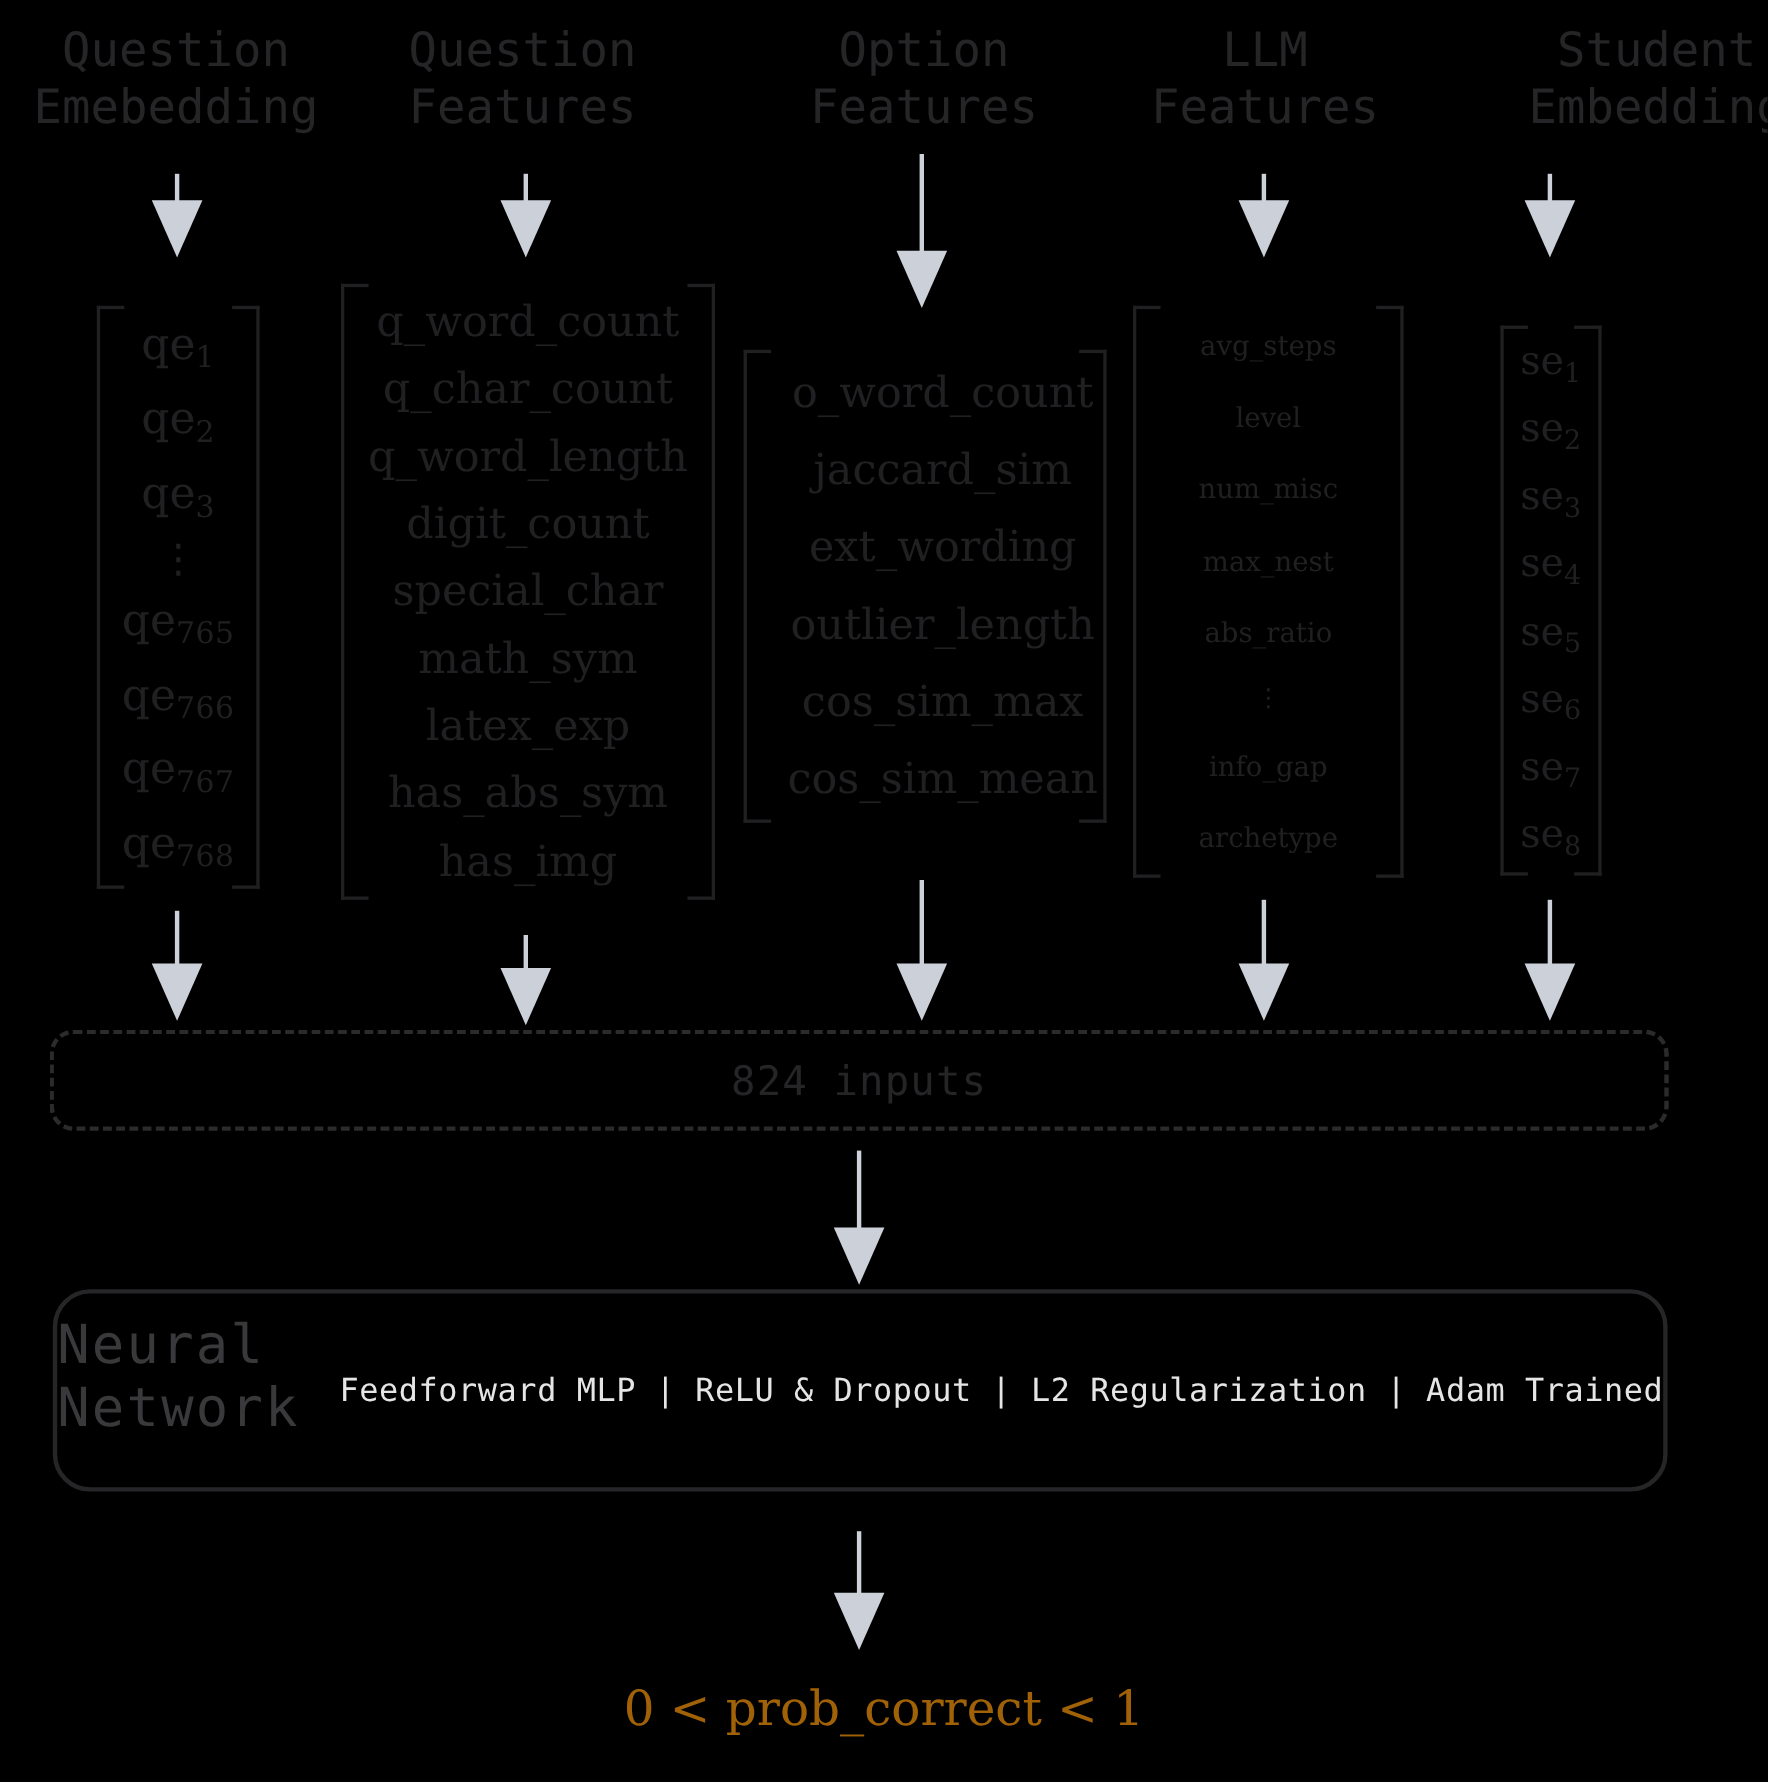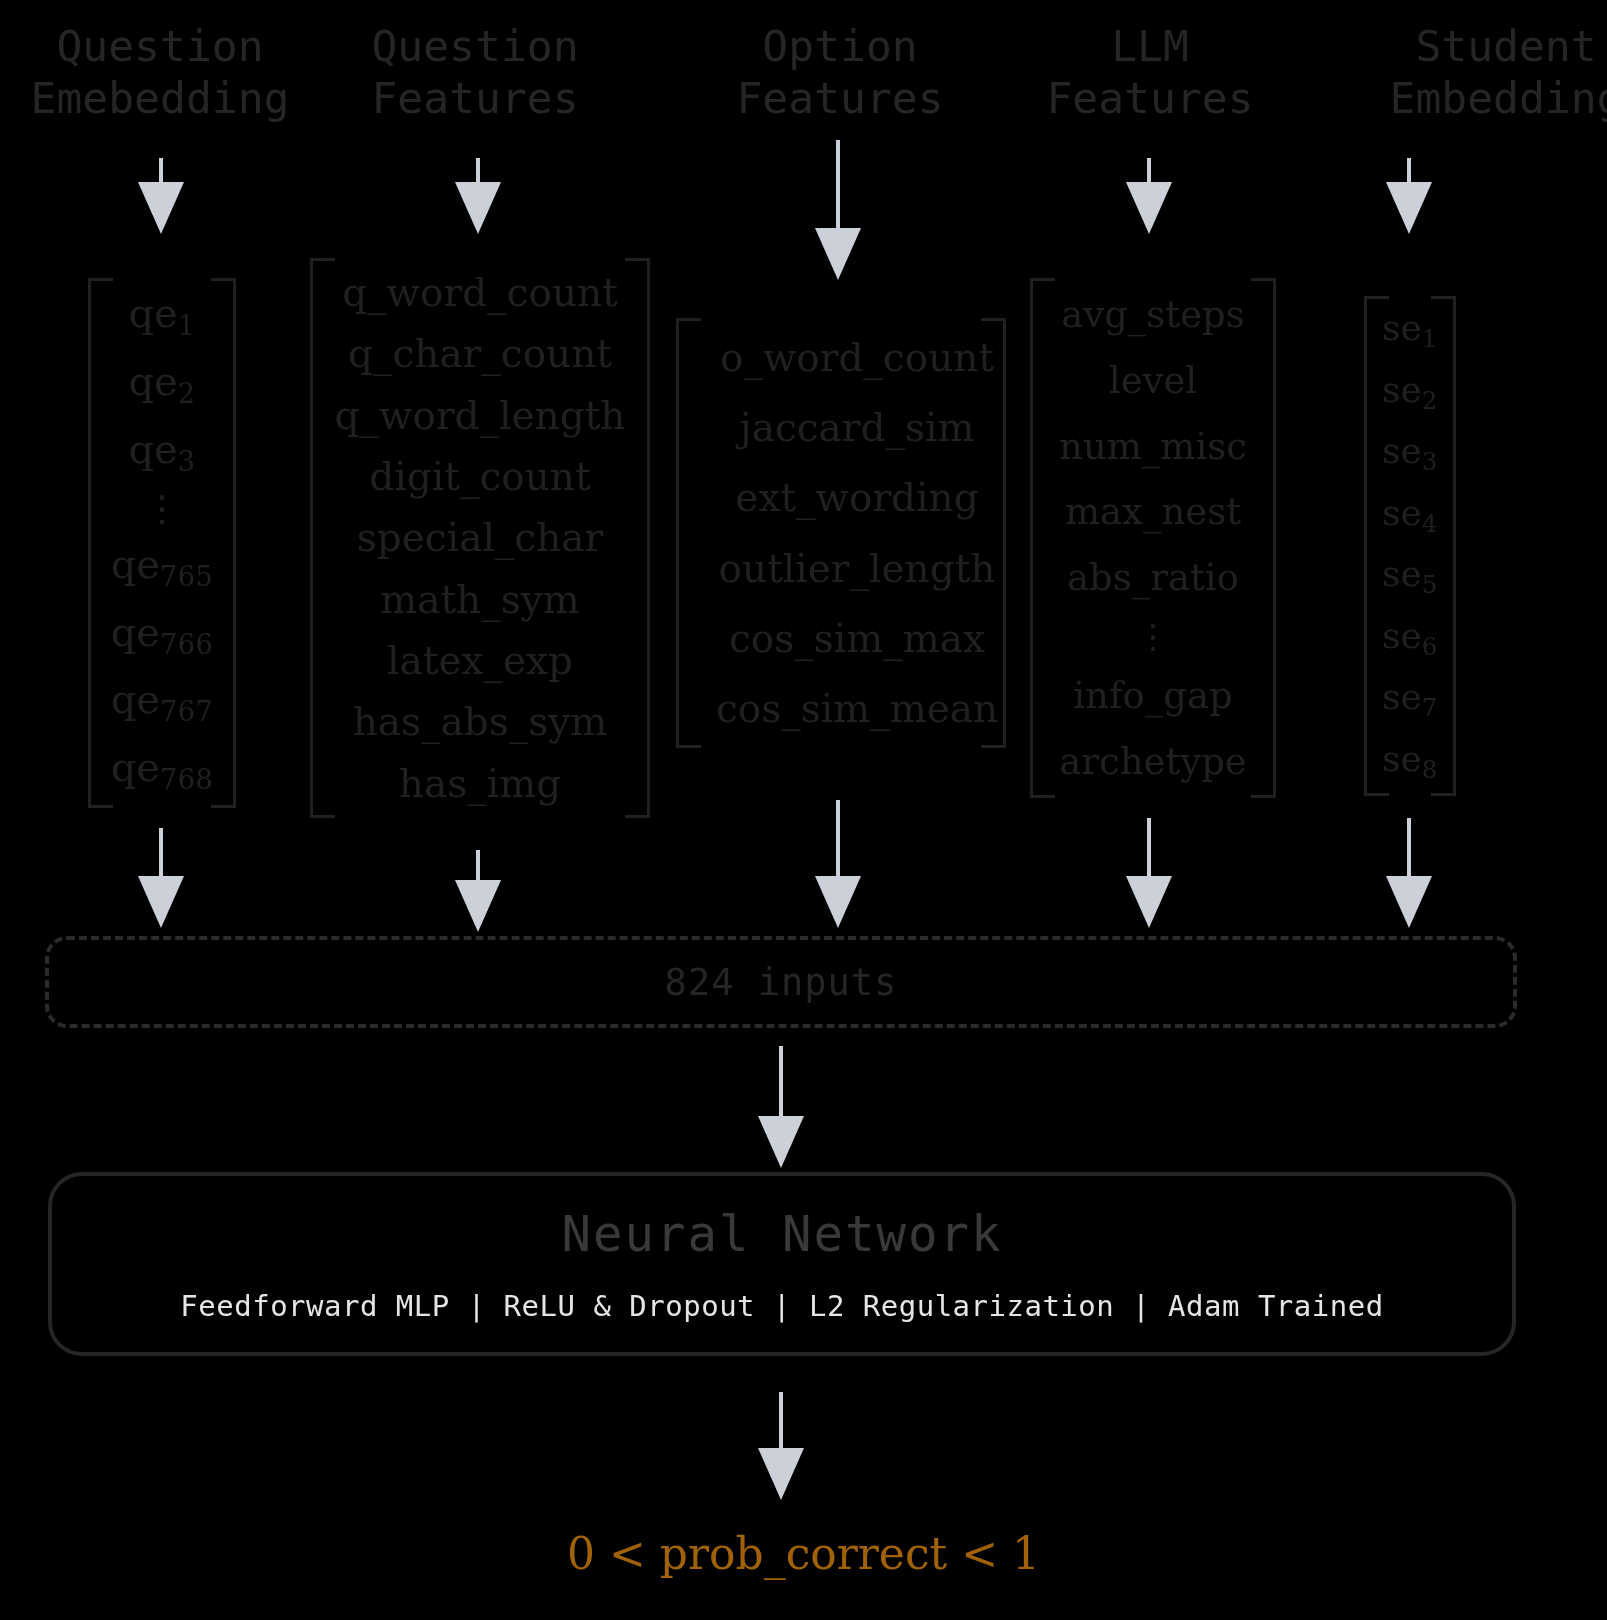--- a/index.html
+++ b/index.html
@@ -118,21 +118,20 @@
     letter-spacing: 1px;
   }
 
   
   #nn-box {
     position: absolute;
     box-sizing: border-box;
     border: 4px solid #262628;
     border-radius: 34px;
     display: flex;
-    flex-direction: column;
     align-items: center;
     justify-content: center;
   }
   #nn-title {
     color: #39393c;
     font-family: "DejaVu Sans Mono", monospace;
     font-size: 49px;
     letter-spacing: 2px;
     margin-bottom: 26px;
   }
@@ -229,21 +228,21 @@
     <div class="rows">
         <div class="row">o_word_count</div>
         <div class="row">jaccard_sim</div>
         <div class="row">ext_wording</div>
         <div class="row">outlier_length</div>
         <div class="row">cos_sim_max</div>
         <div class="row">cos_sim_mean</div>
       </div>
   </div>
 
-  <div class="vector" id="vec-3" style="left:1030px; top:278px; width:246px; height:520px; font-size:37px;">
+  <div class="vector" id="vec-3" style="left:1030px; top:278px; width:246px; height:520px; font-size:25px;">
     <div class="bracket left"></div>
     <div class="bracket right"></div>
     <div class="rows">
         <div class="row">avg_steps</div>
         <div class="row">level</div>
         <div class="row">num_misc</div>
         <div class="row">max_nest</div>
         <div class="row">abs_ratio</div>
         <div class="row vdots">⋮</div>
         <div class="row">info_gap</div>

